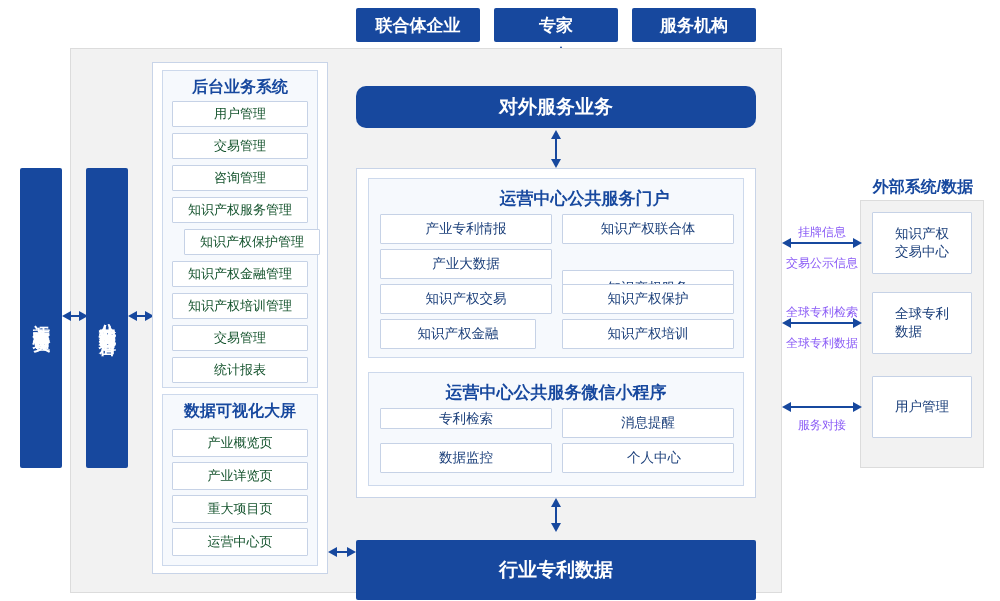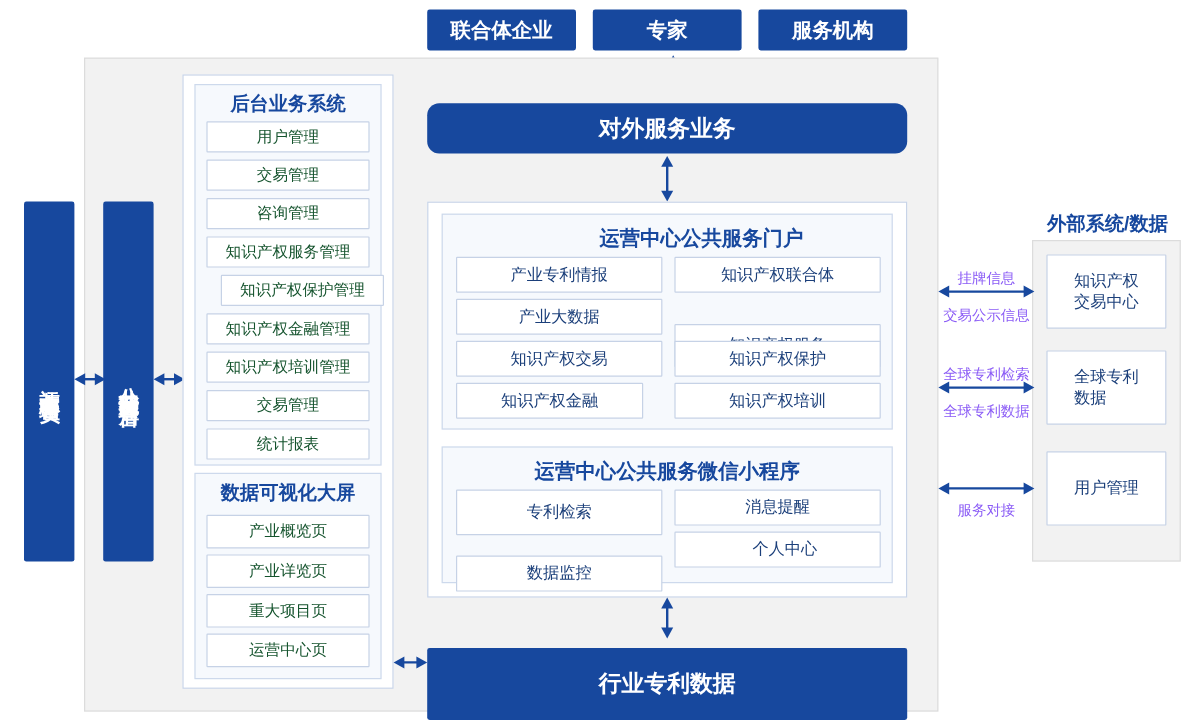--- a/index.html
+++ b/index.html
@@ -108,23 +108,23 @@
 <div class="abs item2 ctr" style="left:380px;top:249px;width:172px;height:30px;">产业大数据</div>
 <div class="abs item2 ctr" style="left:562px;top:254px;width:172px;height:36px;margin-top:16px;">知识产权服务</div>
 <div class="abs item2 ctr" style="left:380px;top:284px;width:172px;height:30px;">知识产权交易</div>
 <div class="abs item2 ctr" style="left:562px;top:284px;width:172px;height:30px;">知识产权保护</div>
 <div class="abs item2 ctr" style="left:380px;top:319px;width:156px;height:30px;">知识产权金融</div>
 <div class="abs item2 ctr" style="left:562px;top:319px;width:172px;height:30px;">知识产权培训</div>
 
 <div class="abs panel-lite" style="left:368px;top:372px;width:376px;height:114px;"></div>
 <div class="abs paneltitle ctr" style="left:368px;top:378px;width:376px;height:28px;font-size:17px;">运营中心公共服务微信小程序</div>
 
-<div class="abs item2 ctr" style="left:380px;top:408px;width:172px;height:38px;">专利检索</div>
+<div class="abs item2 ctr" style="left:380px;top:408px;width:172px;height:21px;">专利检索</div>
 <div class="abs item2 ctr" style="left:562px;top:408px;width:172px;height:30px;">消息提醒</div>
-<div class="abs item2 ctr" style="left:380px;top:463px;width:172px;height:30px;">数据监控</div>
+<div class="abs item2 ctr" style="left:380px;top:443px;width:172px;height:30px;">数据监控</div>
 <div class="abs item2 ctr" style="left:562px;top:443px;width:172px;height:30px;padding-left:12px;">个人中心</div>
 
 <svg class="abs" style="left:543px;top:498px;width:26px;height:34px;">
   <line class="arrowline" x1="13" y1="6" x2="13" y2="28"></line>
   <polygon points="13,0 8,9 18,9" fill="#17489e"></polygon>
   <polygon points="13,34 8,25 18,25" fill="#17489e"></polygon>
 </svg>
 
 <div class="abs bluebar ctr" style="left:356px;top:540px;width:400px;height:60px;">行业专利数据</div>
 

